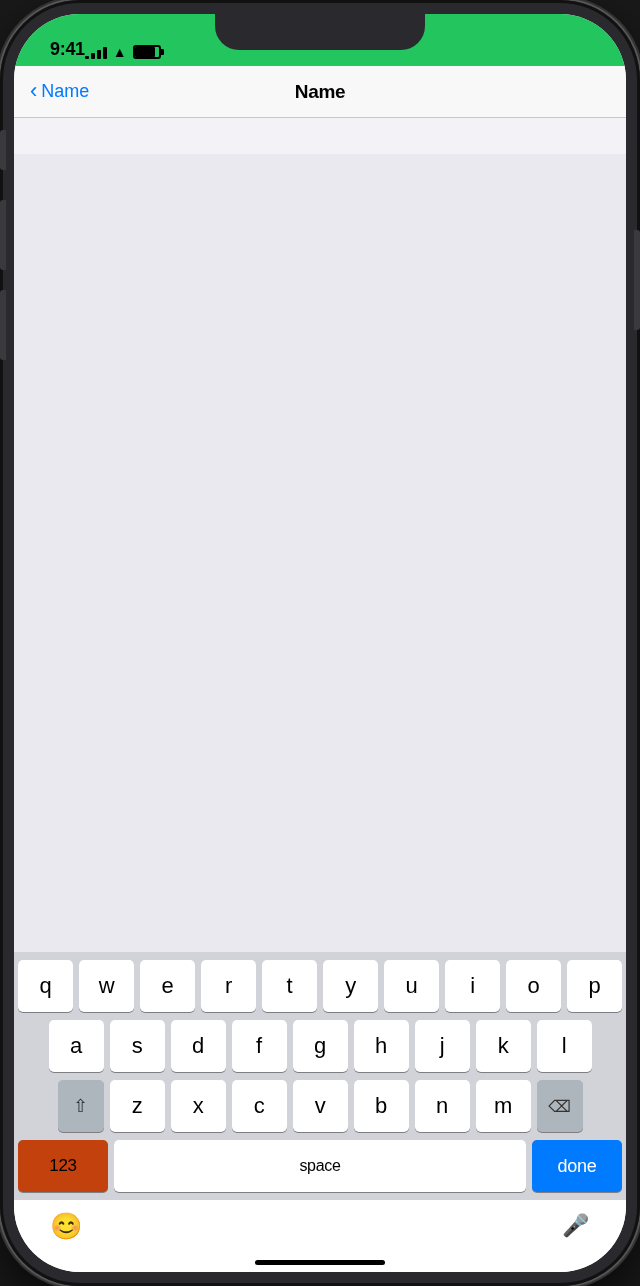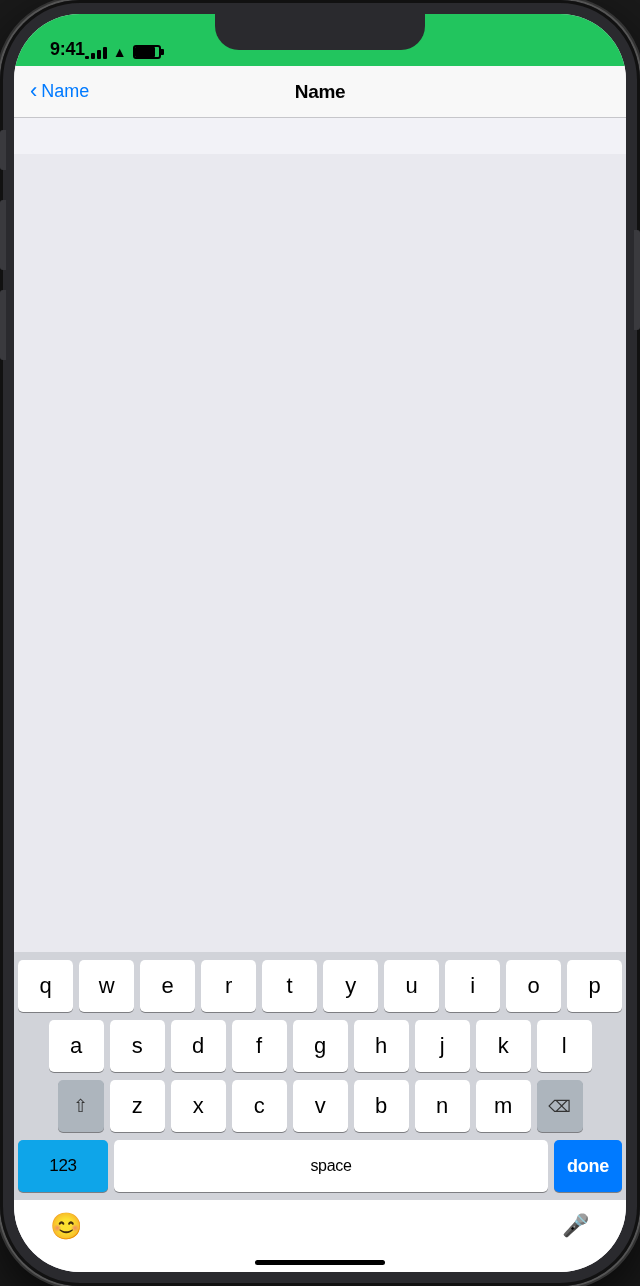--- a/index.html
+++ b/index.html
@@ -266,41 +266,41 @@
 
     .key-delete {
       width: 46px;
       height: 52px;
       background: #adb5bd;
     }
 
     .key-123 {
       width: 90px;
       height: 52px;
-      background: #0ea5e9;
+      background: #c2410c;
       font-size: 17px;
       font-weight: 400;
     }
 
     .key-space {
       flex: 1;
       height: 52px;
       background: #fff;
       font-size: 16px;
       font-weight: 400;
       color: #000;
     }
 
     .key-done {
-      width: 68px;
+      width: 90px;
       height: 52px;
       background: #007aff;
       color: #fff;
       font-size: 18px;
-      font-weight: 700;
+      font-weight: 400;
       border-radius: 5px;
     }
 
     .keyboard-bottom-row {
       display: flex;
       align-items: center;
       gap: 6px;
       margin-bottom: 4px;
     }
 

